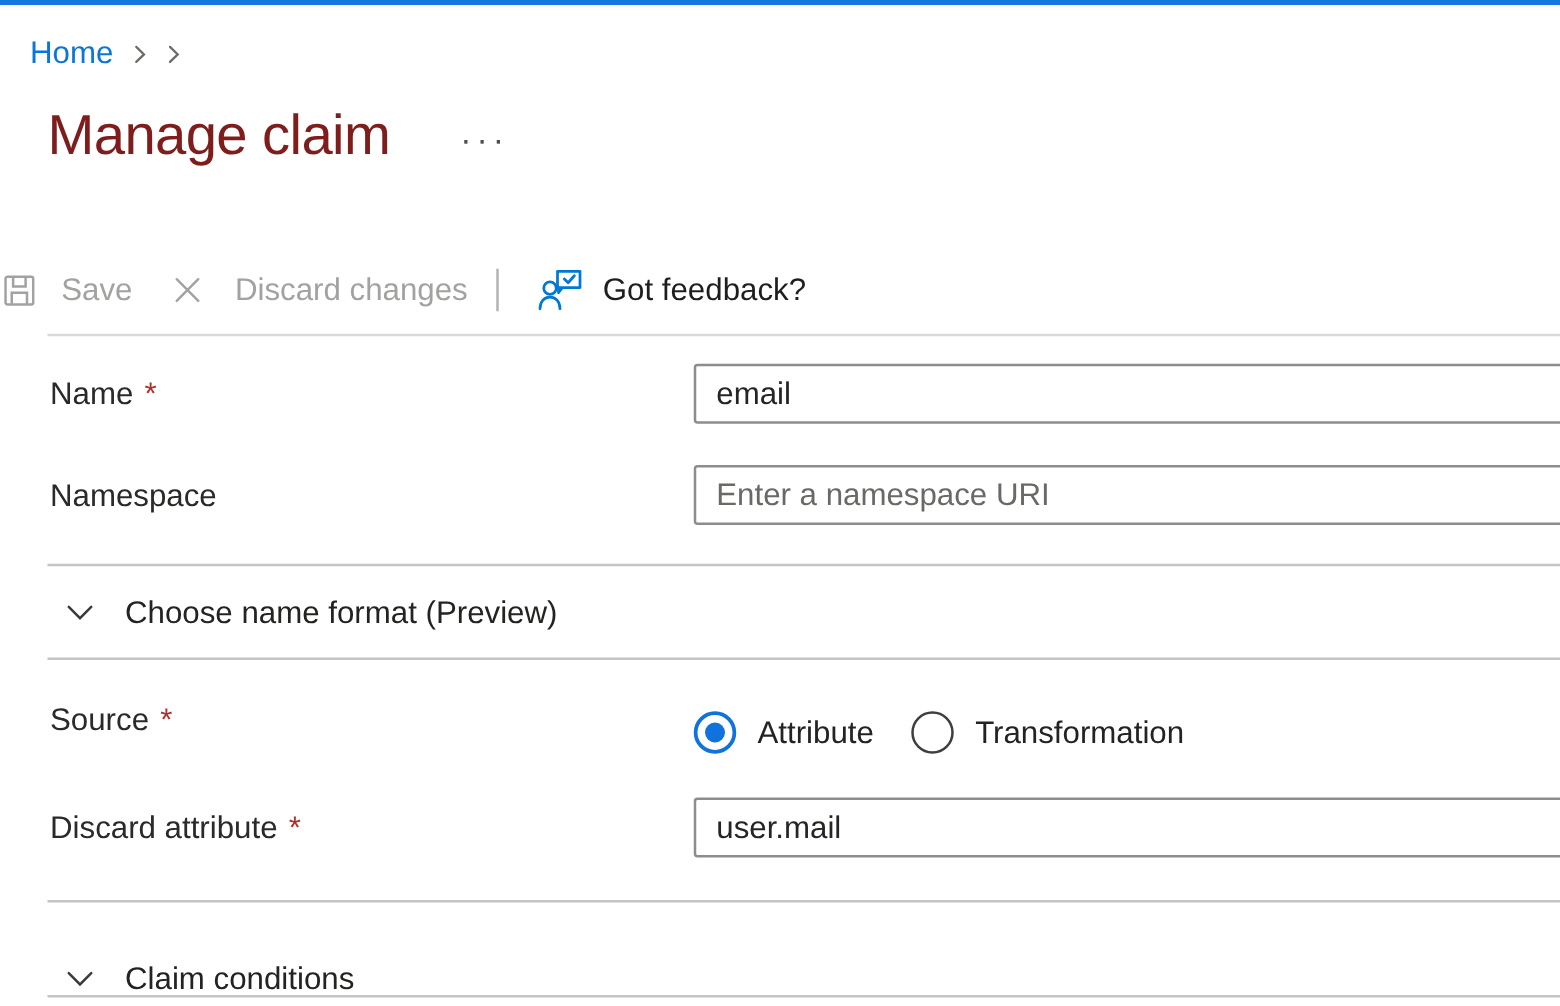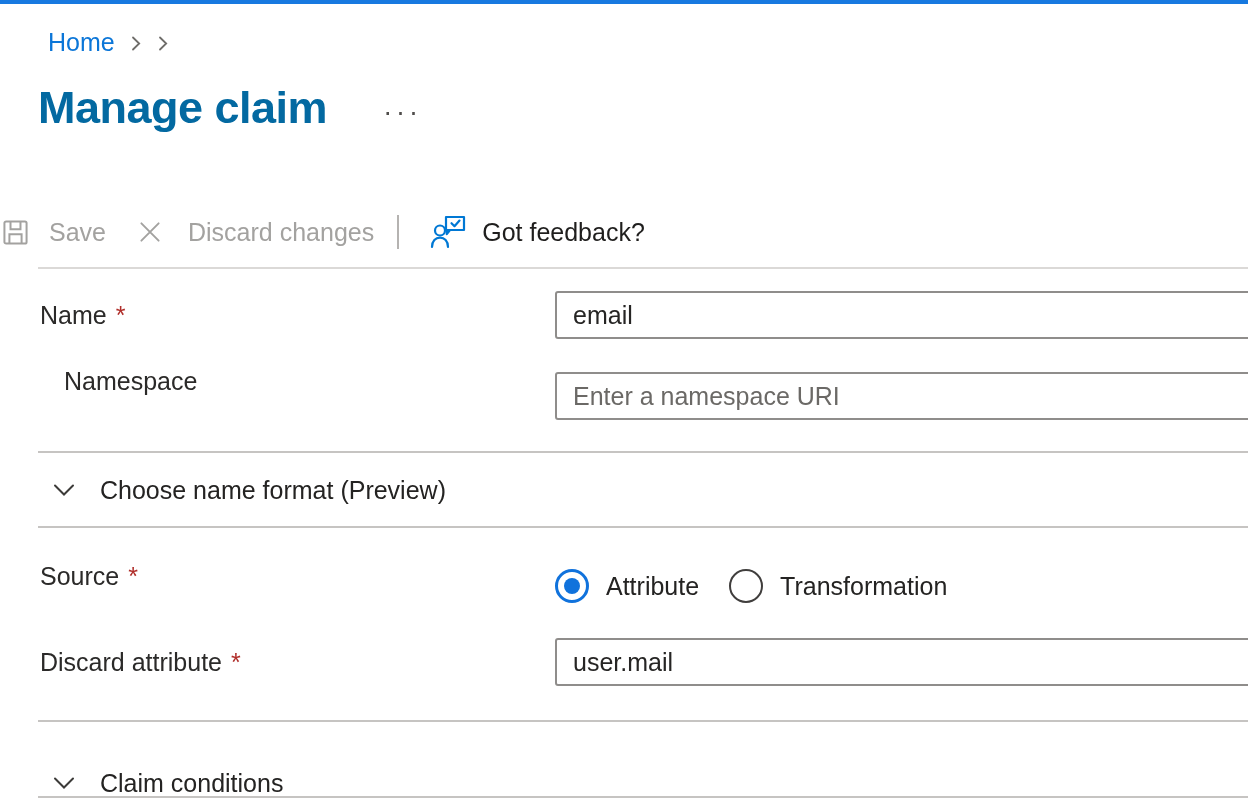--- a/index.html
+++ b/index.html
@@ -8,27 +8,27 @@
     width: 1248px; height: 805px; position: relative;
     background: #ffffff;
     font-family: "Liberation Sans", "DejaVu Sans", sans-serif;
     color: #252423;
   }
 
   
   .topbar { position: absolute; left: 0; top: 0; width: 1248px; height: 4px; background: #1779e0; }
 
   
-  .breadcrumb { position: absolute; left: 48px; top: 27px; display: flex; gap: 15px; font-size: 25px; line-height: 30px; }
+  .breadcrumb { position: absolute; left: 24px; top: 27px; display: flex; gap: 15px; font-size: 25px; line-height: 30px; }
   .breadcrumb a { color: #0b76d8; text-decoration: none; cursor: pointer; }
   .crumb-chevron { display: inline-flex; align-items: center; margin-top: 2px; }
 
   
   .title-row { position: absolute; left: 38px; top: 82px; display: flex; align-items: center; }
-  .page-title { margin: 0; font-size: 45px; line-height: 52px; font-weight: 700; color: #0369a1; letter-spacing: -0.5px; }
+  .page-title { margin: 0; font-size: 45px; line-height: 52px; font-weight: 400; color: #7f1d1d; letter-spacing: -0.5px; }
   .more-btn { border: none; background: transparent; margin-left: 52px; margin-top: 8px; padding: 2px 4px;
               font-size: 27px; letter-spacing: 4px; color: #4f4d4b; cursor: pointer; line-height: 20px; }
 
   
   .toolbar { position: absolute; left: 0; top: 206px; width: 1248px; height: 52px; display: flex; align-items: center; }
   .tb-btn { border: none; background: transparent; display: flex; align-items: center; padding: 0; font-size: 25px; font-family: inherit; }
   .tb-btn.disabled { color: #a3a2a0; cursor: default; }
   .tb-btn.enabled { color: #1f1e1d; cursor: pointer; }
   .tb-btn .ic { display: inline-flex; align-items: center; }
   .tb-save .ic { margin-right: 18px; }
@@ -43,21 +43,21 @@
   .field-label { position: absolute; left: 40px; font-size: 25px; line-height: 30px; color: #2b2a29; }
   .req { color: #b02e2a; margin-left: 9px; }
   .txt-input {
     position: absolute; left: 555px; width: 714px; height: 48px;
     border: 2px solid #8f8d8b; border-radius: 3px; background: #fff;
     font-size: 25px; font-family: inherit; color: #262524; padding: 0 16px; outline: none;
   }
   .txt-input::placeholder { color: #6b6966; opacity: 1; }
   #name-label { top: 300px; }
   #name-input { top: 291px; }
-  #namespace-label { top: 366px; margin-left: 24px; }
+  #namespace-label { top: 382px; }
   #namespace-input { top: 372px; }
 
   .hr { position: absolute; left: 38px; width: 1210px; height: 2px; background: #c6c4c2; }
   #hr-1 { top: 451px; }
   #hr-2 { top: 526px; }
   #hr-3 { top: 720px; }
   #hr-4 { top: 796px; }
 
   .section-header { position: absolute; left: 38px; width: 1210px; height: 46px; display: flex; align-items: center;
                     background: transparent; border: none; cursor: pointer; padding: 0 0 0 14px; font-family: inherit; }

